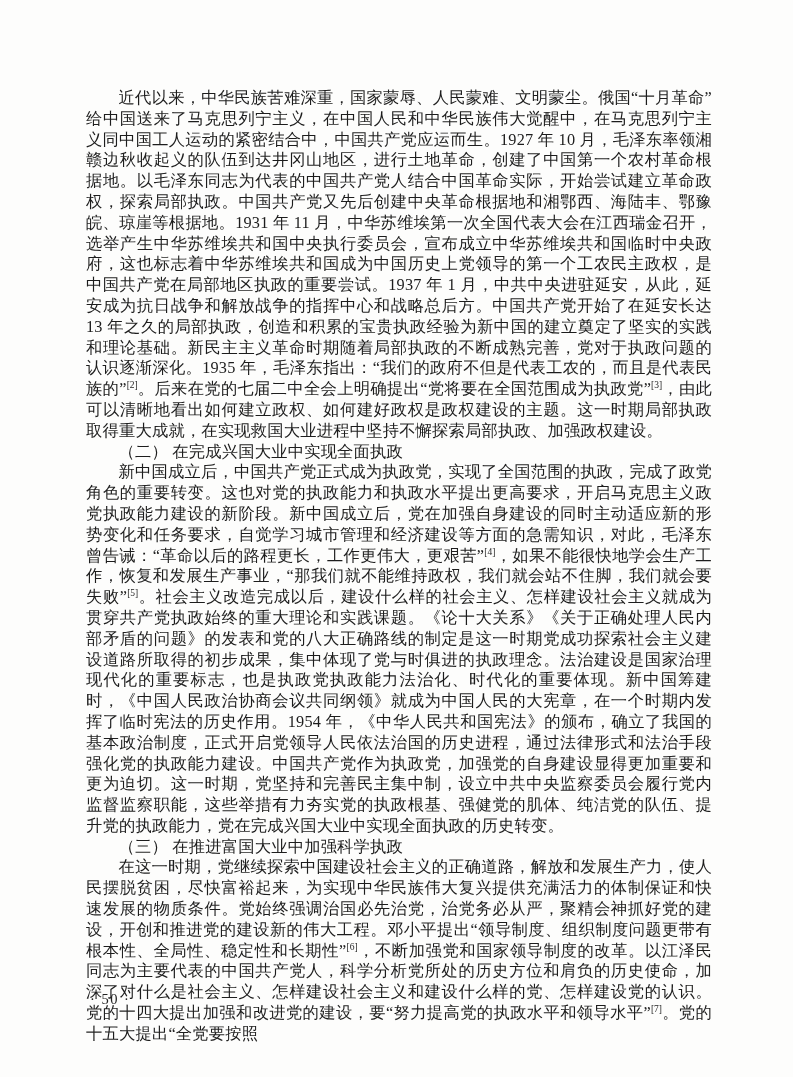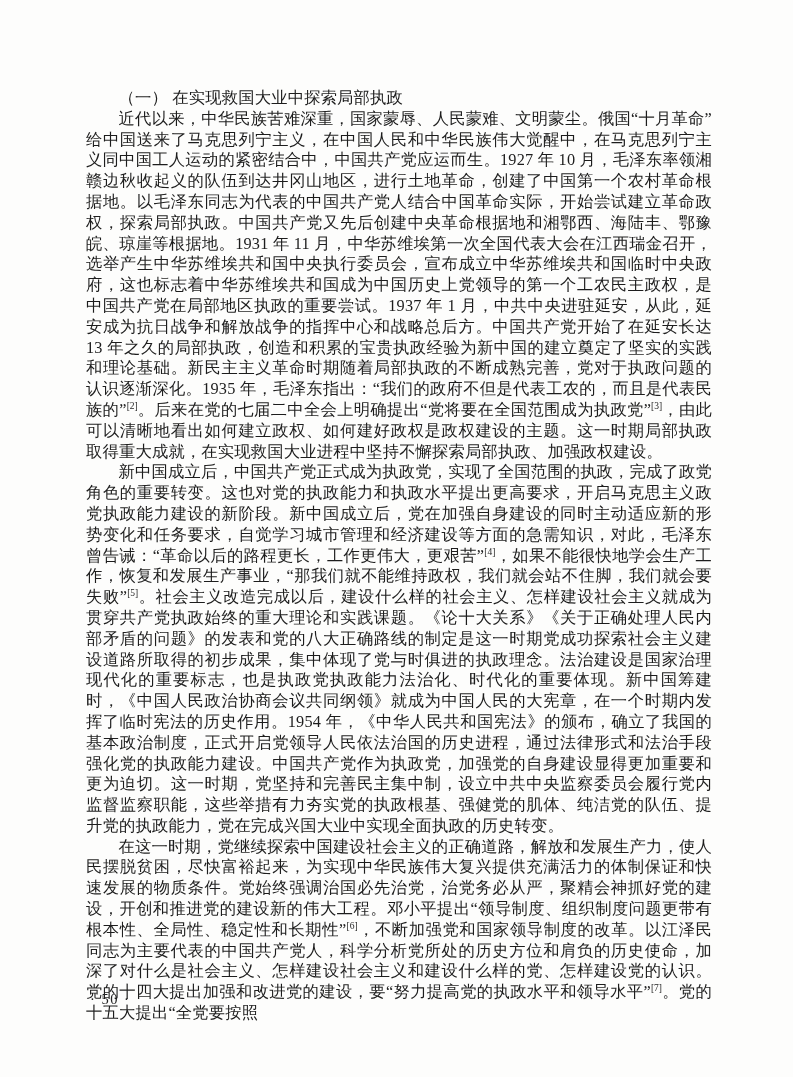--- a/index.html
+++ b/index.html
@@ -52,24 +52,25 @@
     color: #222222;
   }
 </style>
 </head>
 <body>
 
 <div class="page">
 
   <div class="text-block">
 
-    <h3 class="section-heading">（一） 在实现救国大业中探索局部执政</h3>
     <p class="body-paragraph">近代以来，中华民族苦难深重，国家蒙辱、人民蒙难、文明蒙尘。俄国“十月革命”给中国送来了马克思列宁主义，在中国人民和中华民族伟大觉醒中，在马克思列宁主义同中国工人运动的紧密结合中，中国共产党应运而生。1927 年 10 月，毛泽东率领湘赣边秋收起义的队伍到达井冈山地区，进行土地革命，创建了中国第一个农村革命根据地。以毛泽东同志为代表的中国共产党人结合中国革命实际，开始尝试建立革命政权，探索局部执政。中国共产党又先后创建中央革命根据地和湘鄂西、海陆丰、鄂豫皖、琼崖等根据地。1931 年 11 月，中华苏维埃第一次全国代表大会在江西瑞金召开，选举产生中华苏维埃共和国中央执行委员会，宣布成立中华苏维埃共和国临时中央政府，这也标志着中华苏维埃共和国成为中国历史上党领导的第一个工农民主政权，是中国共产党在局部地区执政的重要尝试。1937 年 1 月，中共中央进驻延安，从此，延安成为抗日战争和解放战争的指挥中心和战略总后方。中国共产党开始了在延安长达 13 年之久的局部执政，创造和积累的宝贵执政经验为新中国的建立奠定了坚实的实践和理论基础。新民主主义革命时期随着局部执政的不断成熟完善，党对于执政问题的认识逐渐深化。1935 年，毛泽东指出：“我们的政府不但是代表工农的，而且是代表民族的”<sup class="fnref">[2]</sup>。后来在党的七届二中全会上明确提出“党将要在全国范围成为执政党”<sup class="fnref">[3]</sup>，由此可以清晰地看出如何建立政权、如何建好政权是政权建设的主题。这一时期局部执政取得重大成就，在实现救国大业进程中坚持不懈探索局部执政、加强政权建设。</p>
 
+    <h3 class="section-heading">（二） 在完成兴国大业中实现全面执政</h3>
     <p class="body-paragraph">新中国成立后，中国共产党正式成为执政党，实现了全国范围的执政，完成了政党角色的重要转变。这也对党的执政能力和执政水平提出更高要求，开启马克思主义政党执政能力建设的新阶段。新中国成立后，党在加强自身建设的同时主动适应新的形势变化和任务要求，自觉学习城市管理和经济建设等方面的急需知识，对此，毛泽东曾告诫：“革命以后的路程更长，工作更伟大，更艰苦”<sup class="fnref">[4]</sup>，如果不能很快地学会生产工作，恢复和发展生产事业，“那我们就不能维持政权，我们就会站不住脚，我们就会要失败”<sup class="fnref">[5]</sup>。社会主义改造完成以后，建设什么样的社会主义、怎样建设社会主义就成为贯穿共产党执政始终的重大理论和实践课题。《论十大关系》《关于正确处理人民内部矛盾的问题》的发表和党的八大正确路线的制定是这一时期党成功探索社会主义建设道路所取得的初步成果，集中体现了党与时俱进的执政理念。法治建设是国家治理现代化的重要标志，也是执政党执政能力法治化、时代化的重要体现。新中国筹建时，《中国人民政治协商会议共同纲领》就成为中国人民的大宪章，在一个时期内发挥了临时宪法的历史作用。1954 年，《中华人民共和国宪法》的颁布，确立了我国的基本政治制度，正式开启党领导人民依法治国的历史进程，通过法律形式和法治手段强化党的执政能力建设。中国共产党作为执政党，加强党的自身建设显得更加重要和更为迫切。这一时期，党坚持和完善民主集中制，设立中共中央监察委员会履行党内监督监察职能，这些举措有力夯实党的执政根基、强健党的肌体、纯洁党的队伍、提升党的执政能力，党在完成兴国大业中实现全面执政的历史转变。</p>
 
+    <h3 class="section-heading">（三） 在推进富国大业中加强科学执政</h3>
     <p class="body-paragraph">在这一时期，党继续探索中国建设社会主义的正确道路，解放和发展生产力，使人民摆脱贫困，尽快富裕起来，为实现中华民族伟大复兴提供充满活力的体制保证和快速发展的物质条件。党始终强调治国必先治党，治党务必从严，聚精会神抓好党的建设，开创和推进党的建设新的伟大工程。邓小平提出“领导制度、组织制度问题更带有根本性、全局性、稳定性和长期性”<sup class="fnref">[6]</sup>，不断加强党和国家领导制度的改革。以江泽民同志为主要代表的中国共产党人，科学分析党所处的历史方位和肩负的历史使命，加深了对什么是社会主义、怎样建设社会主义和建设什么样的党、怎样建设党的认识。党的十四大提出加强和改进党的建设，要“努力提高党的执政水平和领导水平”<sup class="fnref">[7]</sup>。党的十五大提出“全党要按照</p>
 
   </div>
 
   <div class="page-number">· 50 ·</div>
 
 </div>
 
 </body></html>

